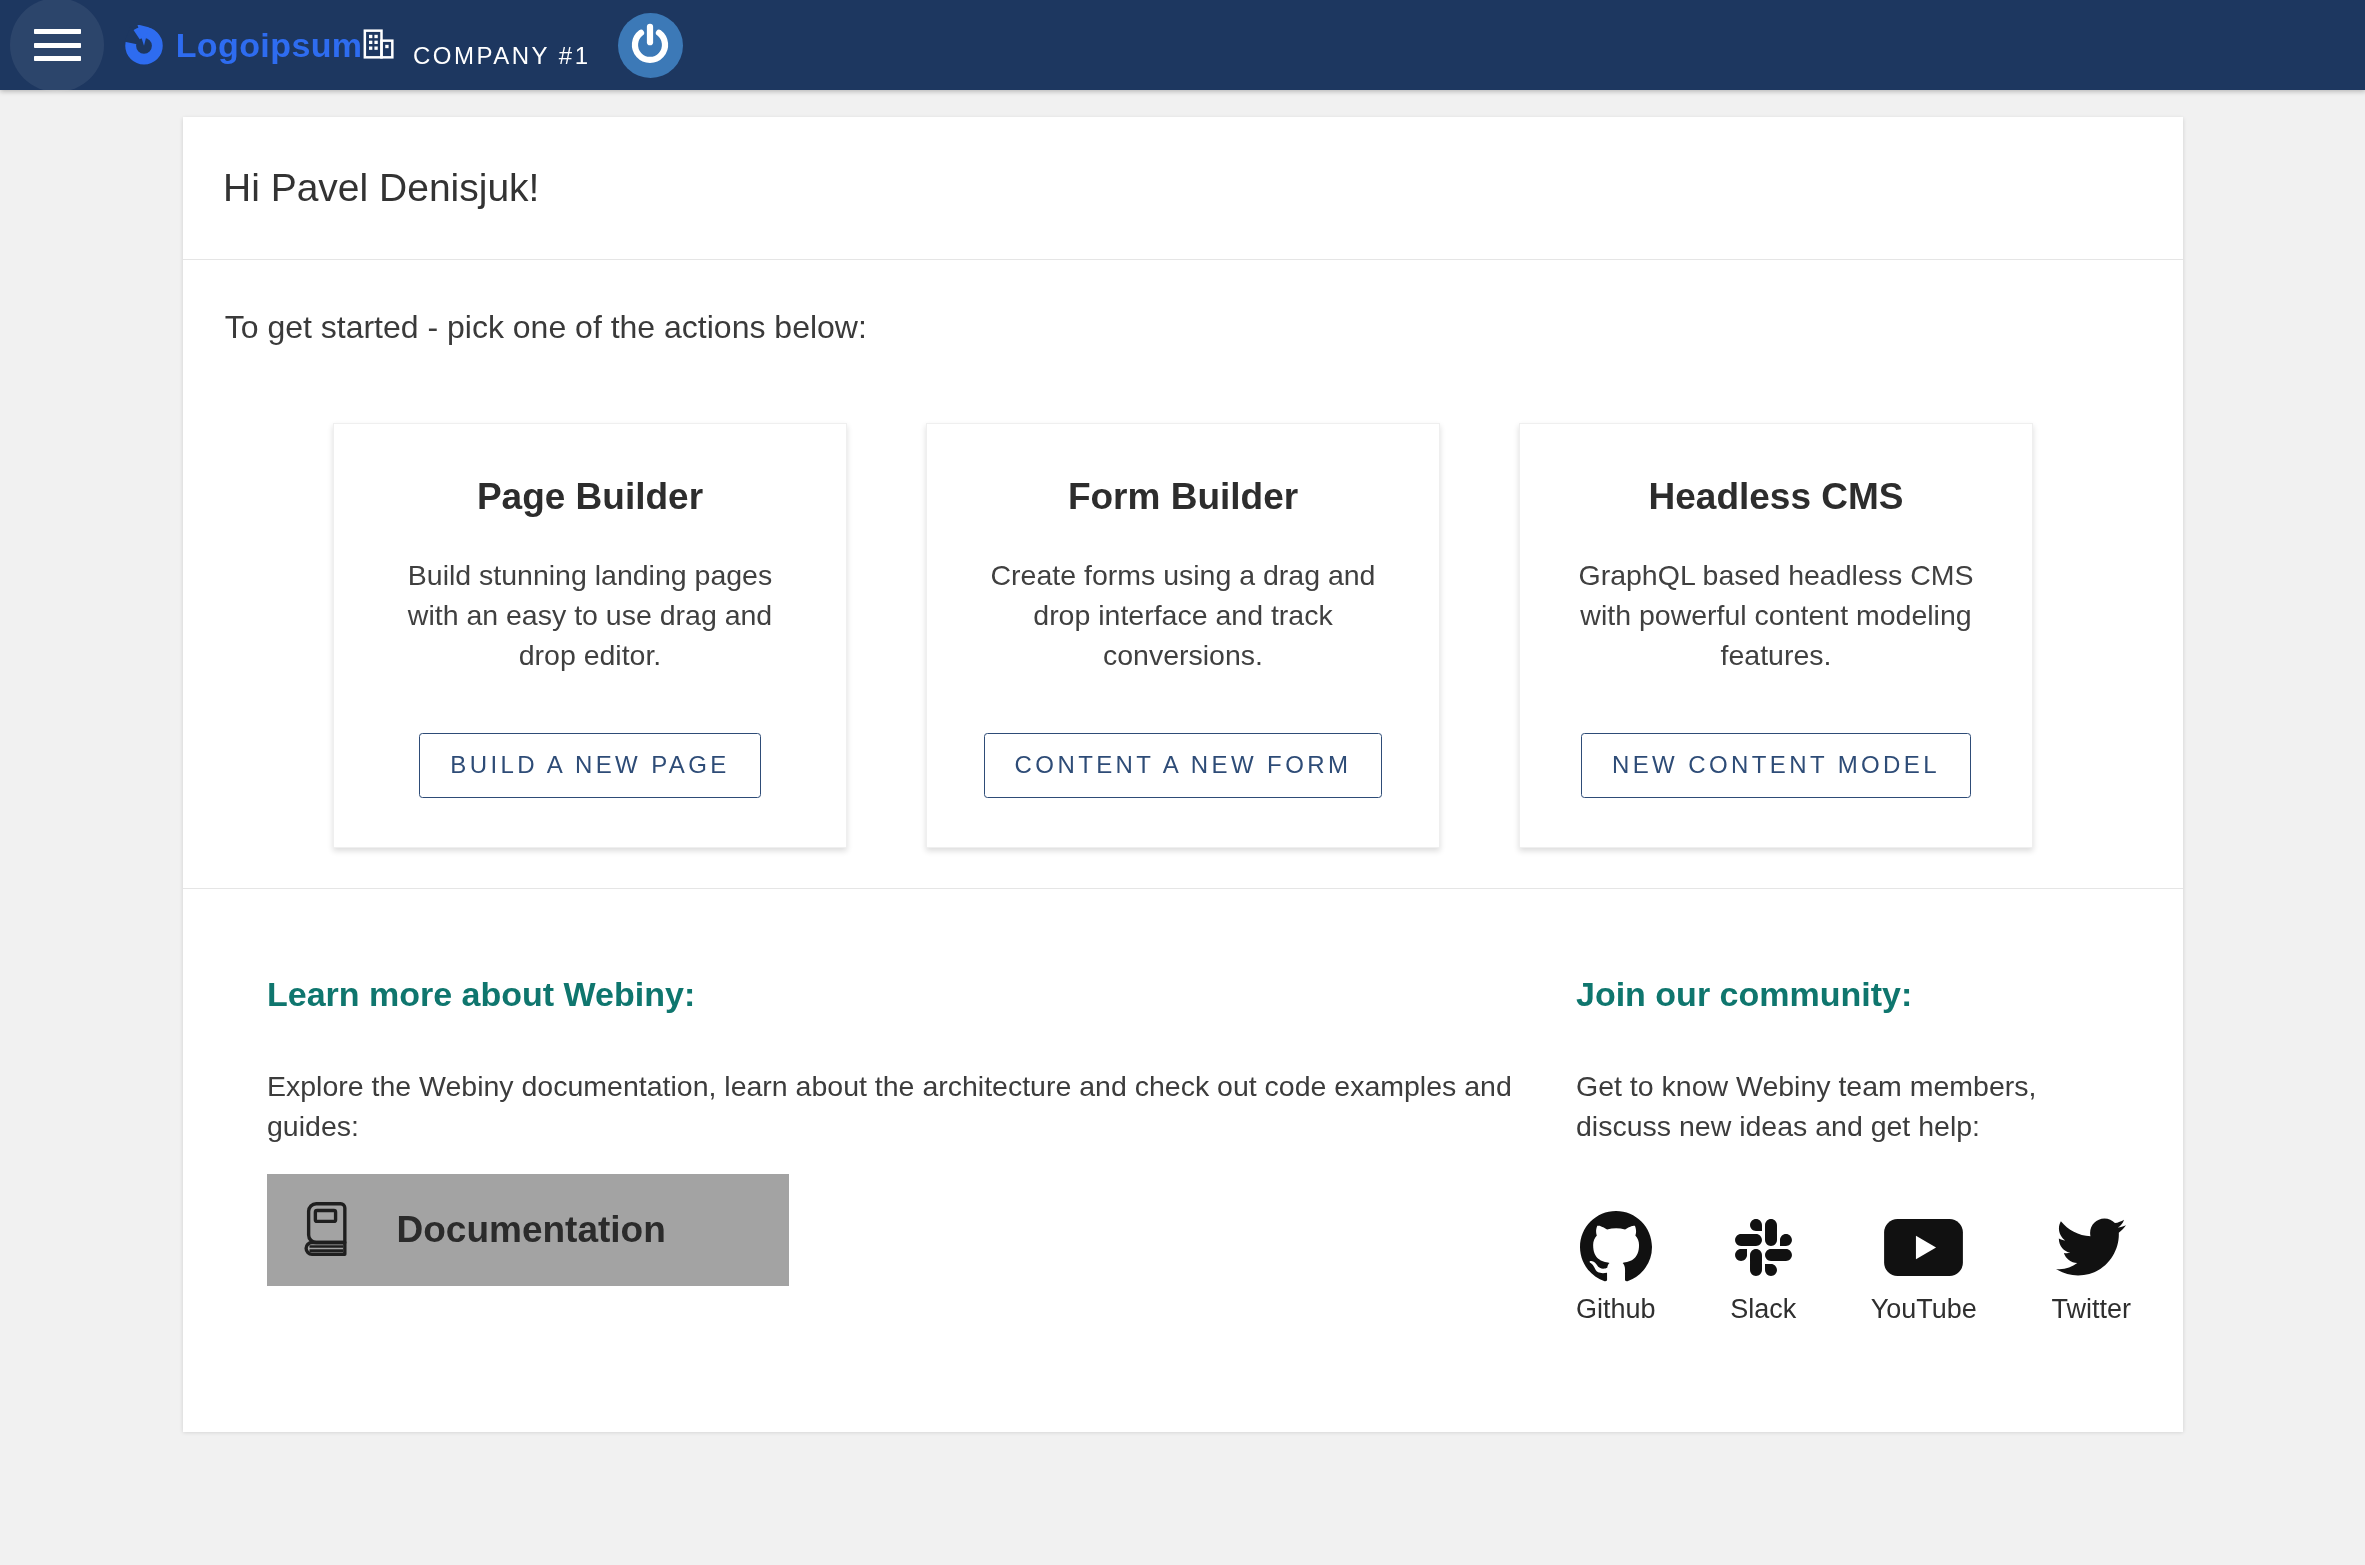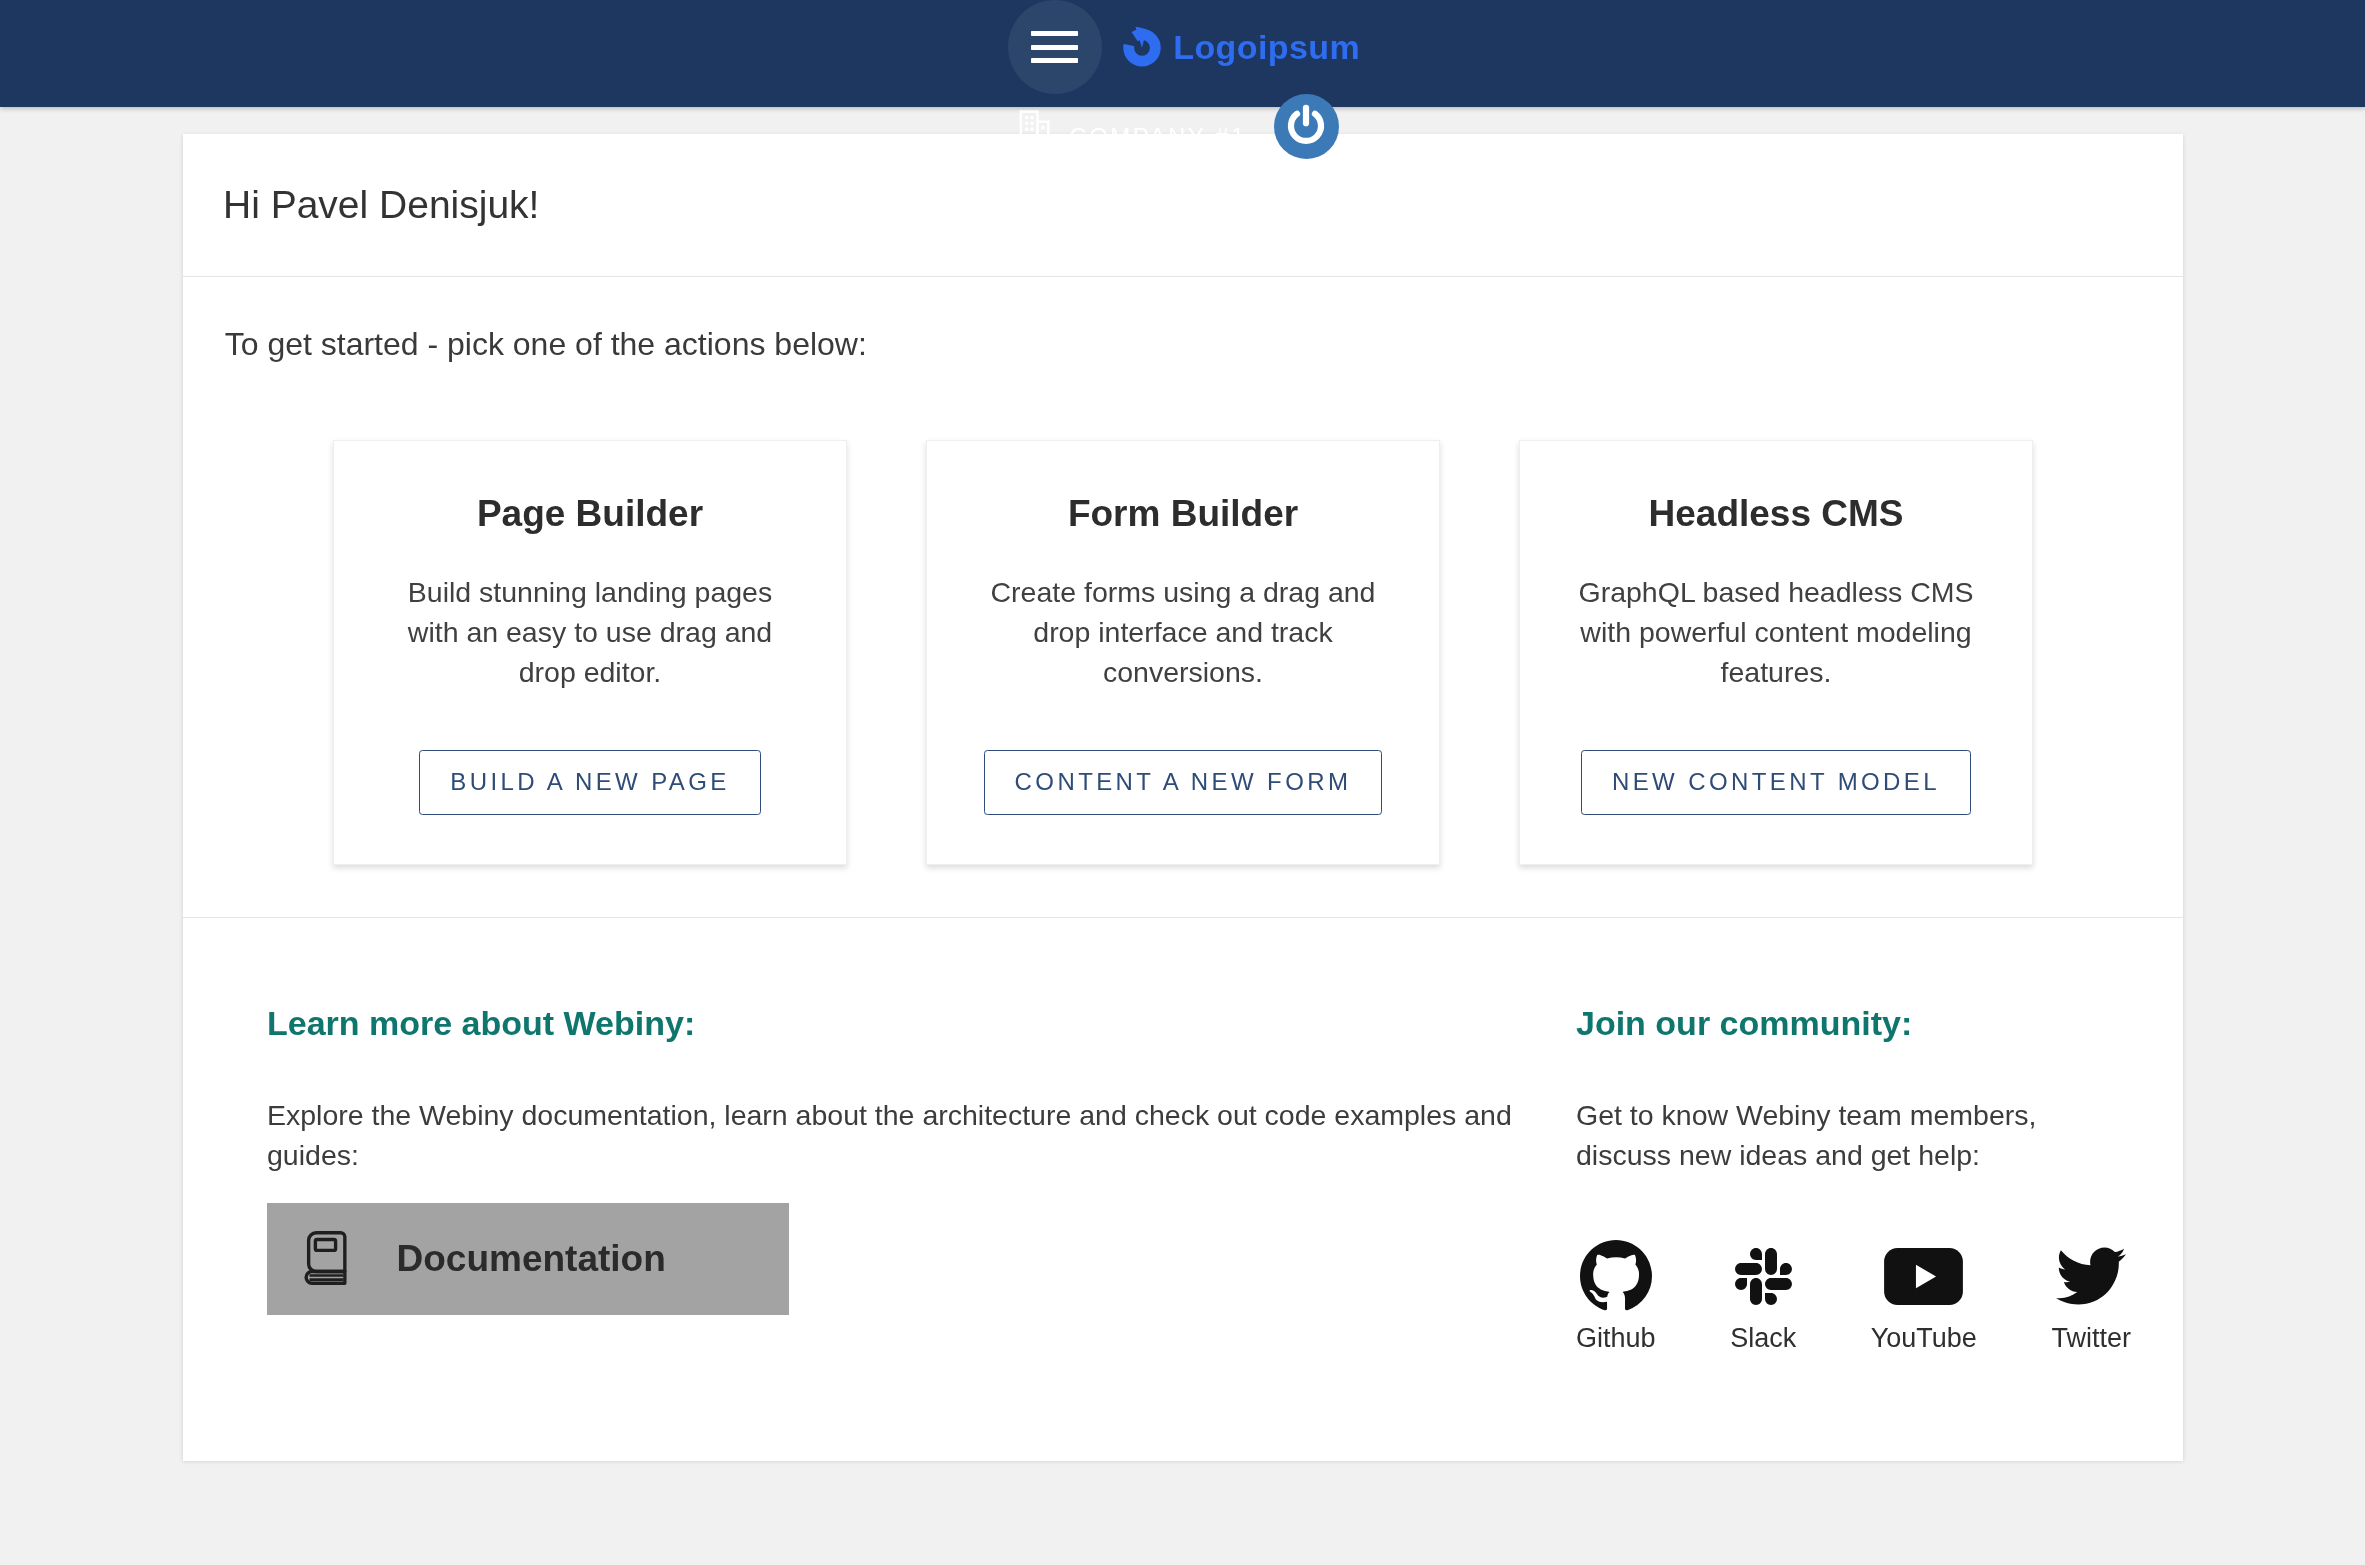--- a/index.html
+++ b/index.html
@@ -6,28 +6,27 @@
   html, body { width: 2366px; height: 1565px; }
   body {
     font-family: "Liberation Sans", "DejaVu Sans", sans-serif;
     background: #f1f1f1;
     overflow: hidden;
     color: #3f3f3f;
   }
 
   
   .navbar {
-    height: 107px;
+    height: 90px;
     background: #1d3760;
     display: flex;
     align-items: center;
     justify-content: flex-start;
     padding: 0 8.4px 0 0;
     box-shadow: 0 1.7px 5px rgba(0,0,0,.25);
-    flex-direction: column;
   }
   .nav-left { display: flex; align-items: center; }
   .hamburger {
     width: 94px; height: 94px;
     margin-left: 10px;
     border: none; cursor: pointer;
     border-radius: 50%;
     background: rgba(255,255,255,0.07);
     display: flex; flex-direction: column;
     align-items: center; justify-content: center;
@@ -75,21 +74,21 @@
   .greeting-section {
     padding: 49px 40px;
     border-bottom: 0.8px solid #e5e5e5;
   }
   .greeting-title {
     font-size: 39px;
     font-weight: 400;
     color: #333333;
   }
   .actions-section {
-    padding: 49px 40px 52px 40px;
+    padding: 49px 40px 40px 40px;
     border-bottom: 0.8px solid #e5e5e5;
   }
   .intro-text {
     font-size: 32px;
     color: #3a3a3a;
     margin-left: 1.7px;
   }
   .cards-row {
     margin-top: 77px;
     display: flex;

